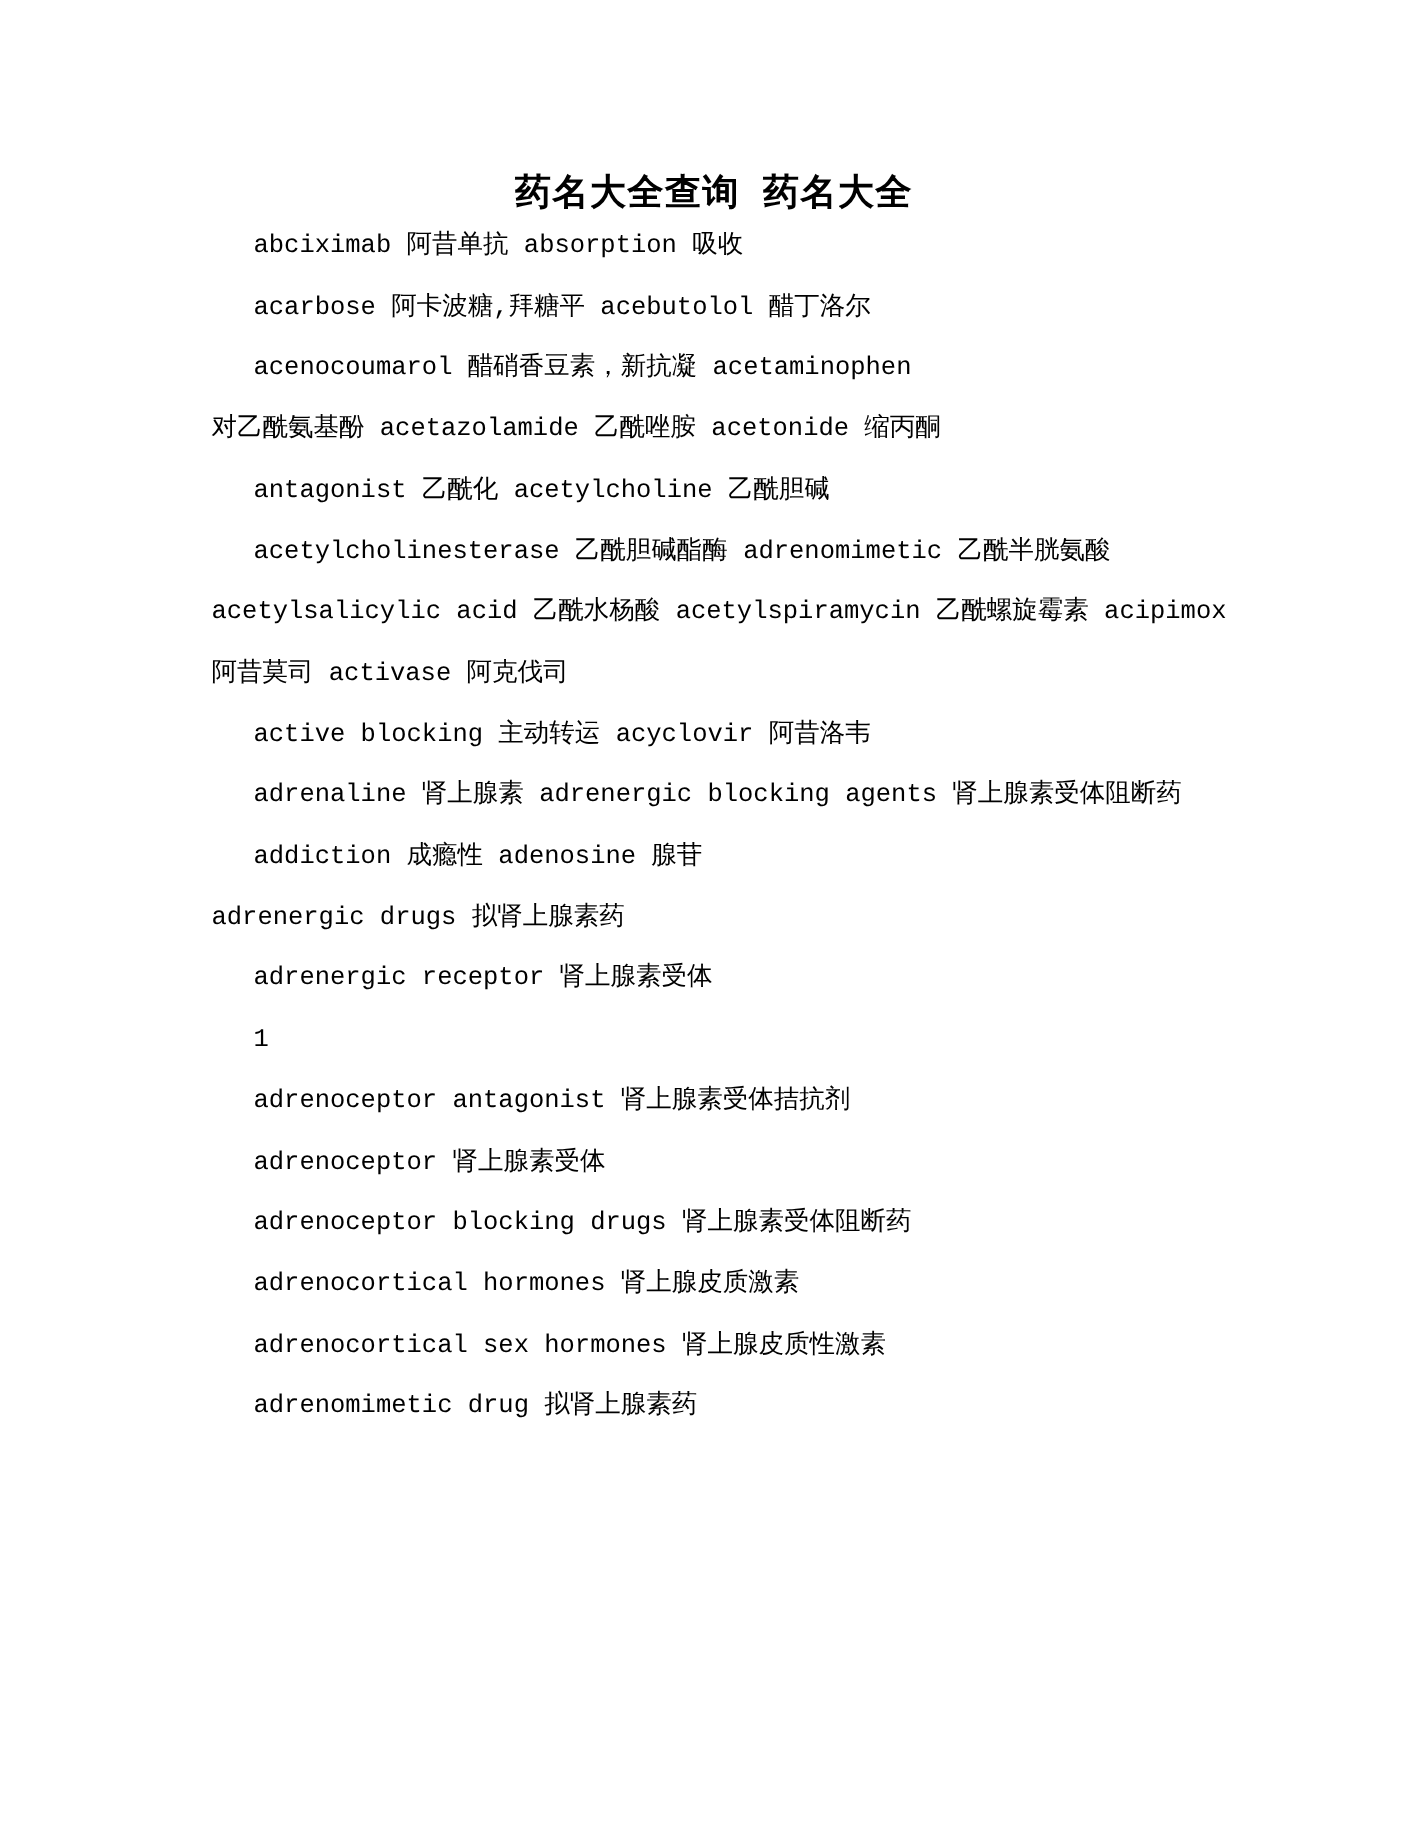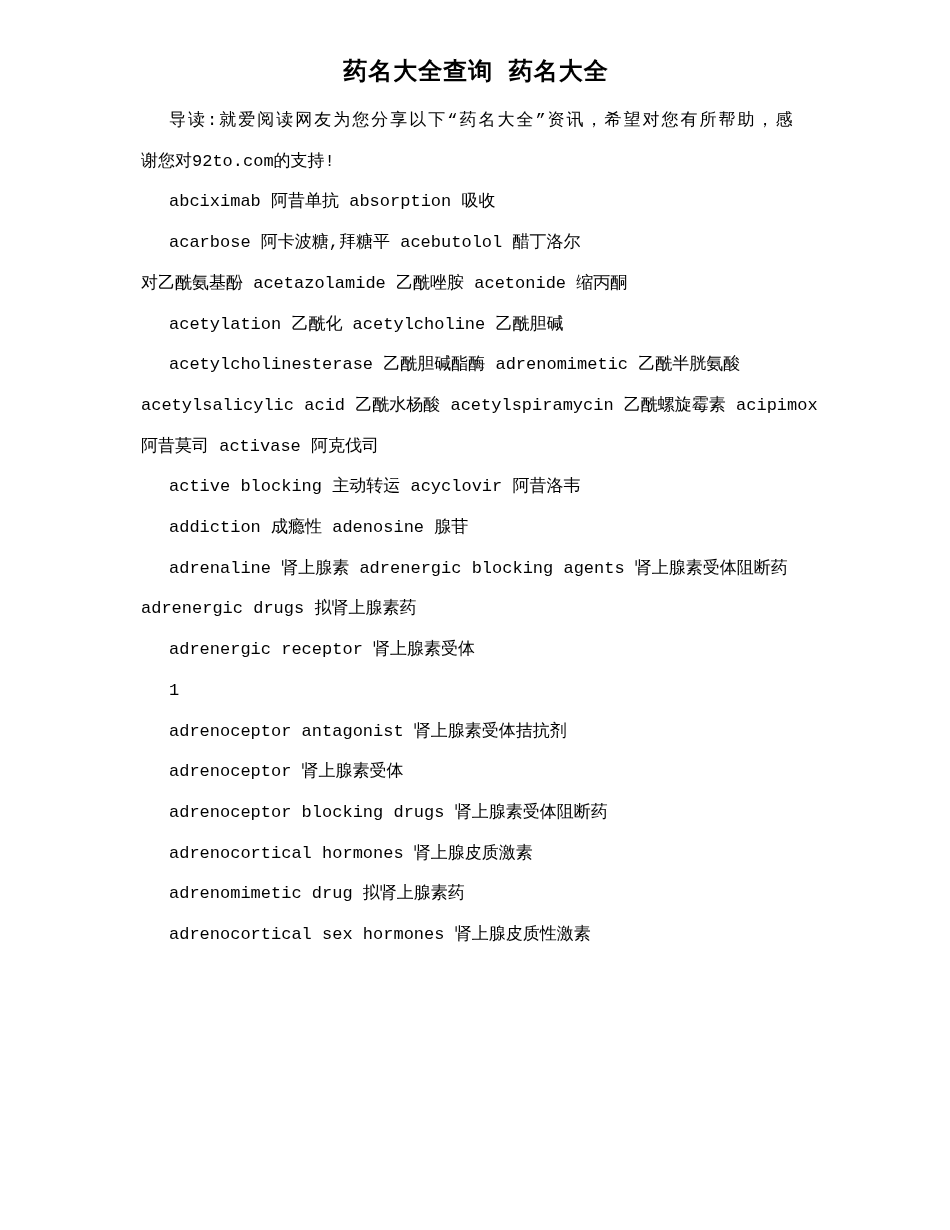--- a/index.html
+++ b/index.html
@@ -9,21 +9,21 @@
   }
   body {
     width: 950px;
     height: 1230px;
     overflow: hidden;
   }
   .page {
     box-sizing: border-box;
     width: 950px;
     height: 1230px;
-    padding: 59px 139px 0 141px;
+    padding: 117px 139px 0 141px;
     font-family: "Liberation Mono", "DejaVu Sans Mono", monospace;
     font-size: 17px;
     color: #000000;
     background: #ffffff;
   }
   .title {
     font-size: 24px;
     font-weight: 700;
     line-height: 28px;
     text-align: center;
@@ -43,39 +43,36 @@
   .stretched {
     letter-spacing: 2px;
   }
 </style>
 </head>
 <body>
 
 <div class="page">
   <div class="title">药名大全查询 药名大全</div>
 
-  <div class="intro">
-    <div class="line indent stretched">导读:就爱阅读网友为您分享以下“药名大全”资讯，希望对您有所帮助，感</div>
-    <div class="line">谢您对92to.com的支持!</div>
-  </div>
 
   <div>
       <div class="line indent">abciximab 阿昔单抗 absorption 吸收</div>
       <div class="line indent">acarbose 阿卡波糖,拜糖平 acebutolol 醋丁洛尔</div>
+      <div class="line indent">acenocoumarol 醋硝香豆素，新抗凝 acetaminophen</div>
       <div class="line">对乙酰氨基酚 acetazolamide 乙酰唑胺 acetonide 缩丙酮</div>
-      <div class="line indent">acetylation 乙酰化 acetylcholine 乙酰胆碱</div>
+      <div class="line indent">antagonist 乙酰化 acetylcholine 乙酰胆碱</div>
       <div class="line indent">acetylcholinesterase 乙酰胆碱酯酶 adrenomimetic 乙酰半胱氨酸</div>
       <div class="line">acetylsalicylic acid 乙酰水杨酸 acetylspiramycin 乙酰螺旋霉素 acipimox</div>
       <div class="line">阿昔莫司 activase 阿克伐司</div>
       <div class="line indent">active blocking 主动转运 acyclovir 阿昔洛韦</div>
+      <div class="line indent">adrenaline 肾上腺素 adrenergic blocking agents 肾上腺素受体阻断药</div>
       <div class="line indent">addiction 成瘾性 adenosine 腺苷</div>
-      <div class="line indent">adrenaline 肾上腺素 adrenergic blocking agents 肾上腺素受体阻断药</div>
       <div class="line">adrenergic drugs 拟肾上腺素药</div>
       <div class="line indent">adrenergic receptor 肾上腺素受体</div>
       <div class="line indent">1</div>
       <div class="line indent">adrenoceptor antagonist 肾上腺素受体拮抗剂</div>
       <div class="line indent">adrenoceptor 肾上腺素受体</div>
       <div class="line indent">adrenoceptor blocking drugs 肾上腺素受体阻断药</div>
       <div class="line indent">adrenocortical hormones 肾上腺皮质激素</div>
+      <div class="line indent">adrenocortical sex hormones 肾上腺皮质性激素</div>
       <div class="line indent">adrenomimetic drug 拟肾上腺素药</div>
-      <div class="line indent">adrenocortical sex hormones 肾上腺皮质性激素</div>
     </div>
 </div>
 
 </body></html>

